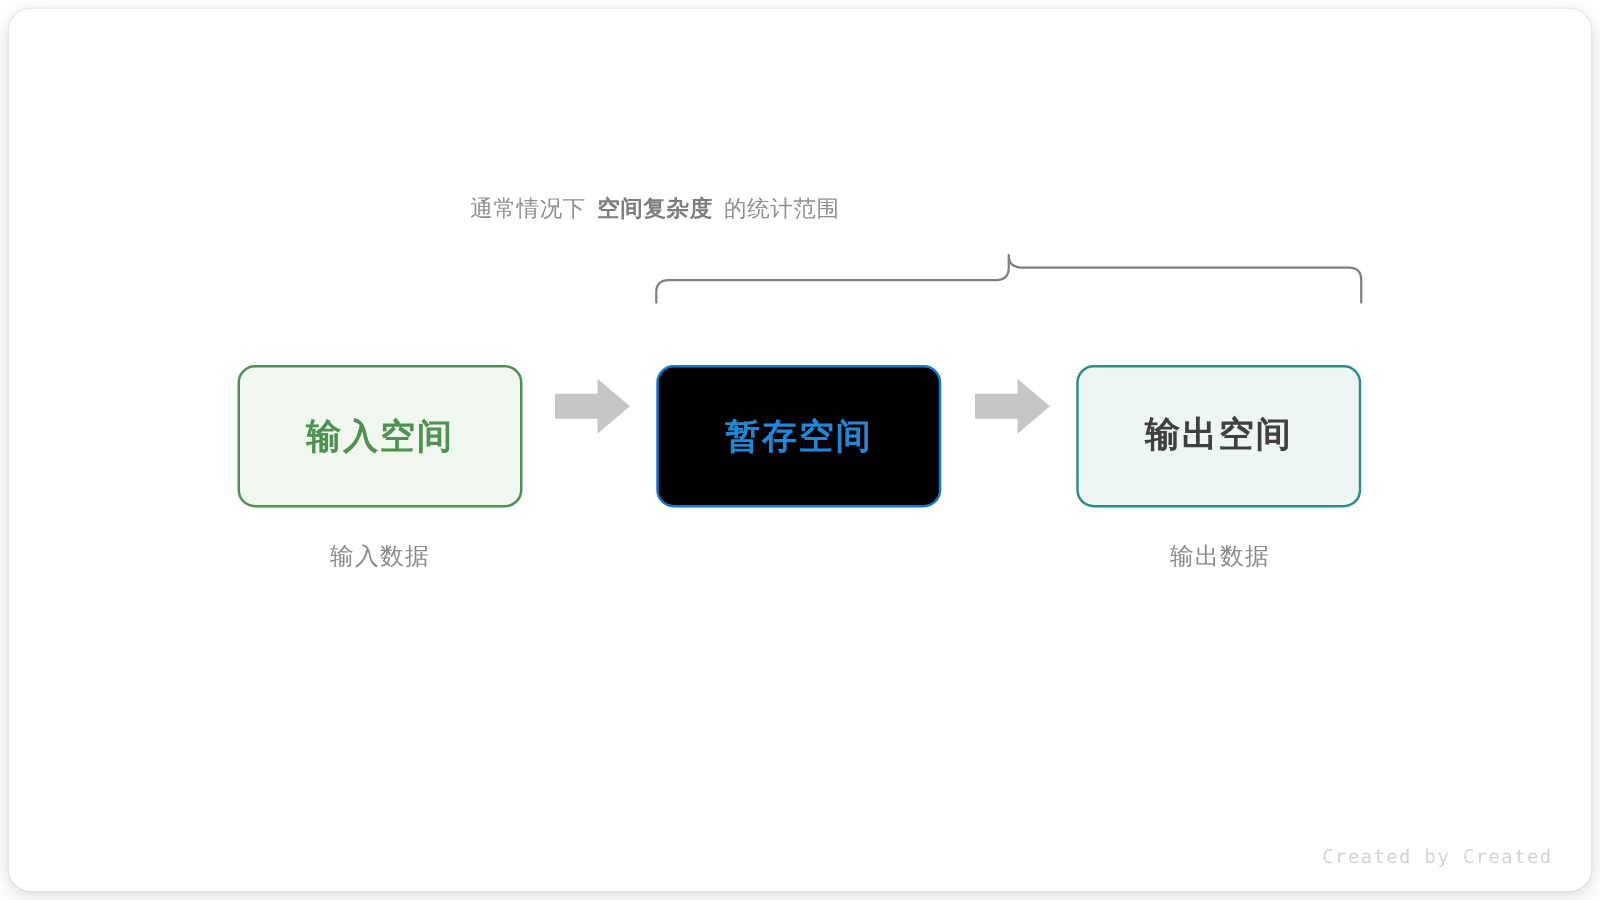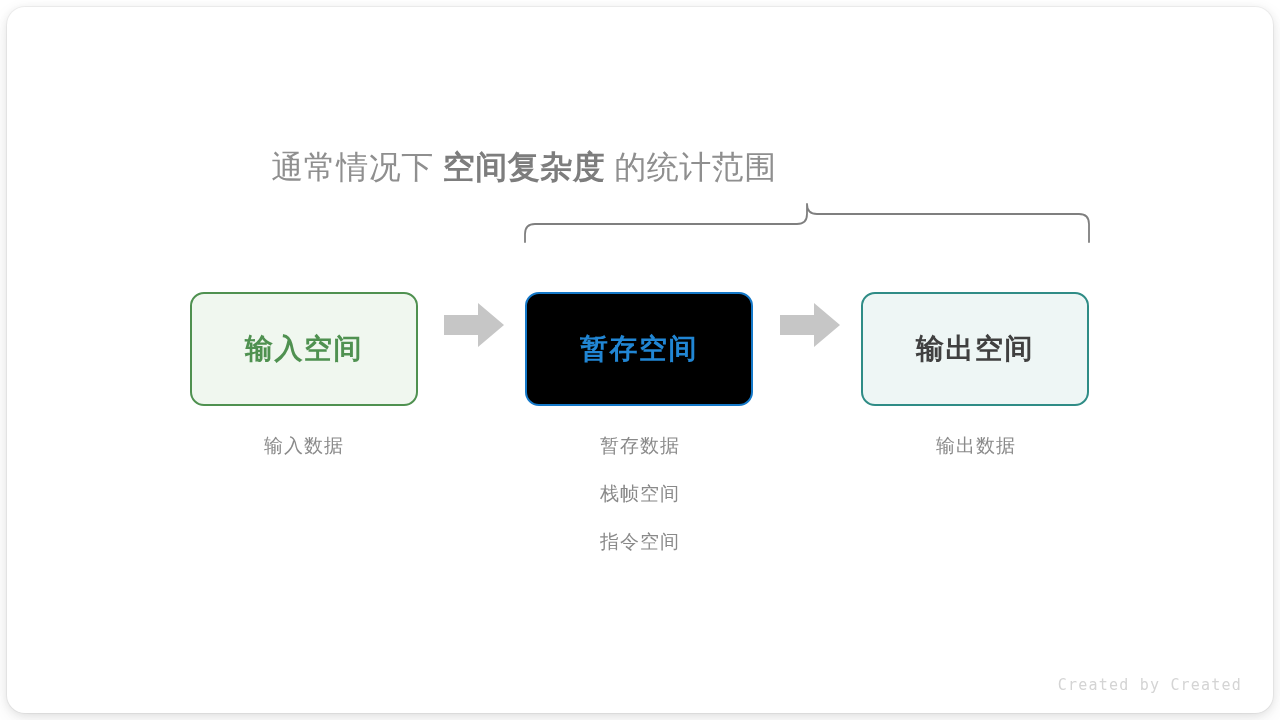--- a/index.html
+++ b/index.html
@@ -35,21 +35,21 @@
 
   
   .scope-title {
     position: absolute;
     left: 0;
     top: 150px;
     width: 1048px;
     text-align: center;
     white-space: nowrap;
     color: #8a8a8a;
-    font-size: 32px;
+    font-size: 18px;
     line-height: 34px;
     letter-spacing: 0.5px;
   }
   .scope-title .title-pre { font-weight: 400; color: #8f8f8f; }
   .scope-title .title-em  { font-weight: 700; color: #7d7d7d; padding: 0 9px; }
   .scope-title .title-post{ font-weight: 400; color: #8f8f8f; }
 
   
   .brace-wrap {
     position: absolute;
@@ -171,25 +171,20 @@
   </div>
 
   <div class="box box-output">
     <span class="box-label">输出空间</span>
   </div>
 
   <div class="caption-col caption-col-input">
     <div class="caption-line">输入数据</div>
   </div>
 
-  <div class="caption-col caption-col-temp">
-    <div class="caption-line">暂存数据</div>
-    <div class="caption-line">栈帧空间</div>
-    <div class="caption-line">指令空间</div>
-  </div>
 
   <div class="caption-col caption-col-output">
     <div class="caption-line">输出数据</div>
   </div>
 
   <div class="footer-credit">Created by Created</div>
 
 </div>
 
 </body></html>

